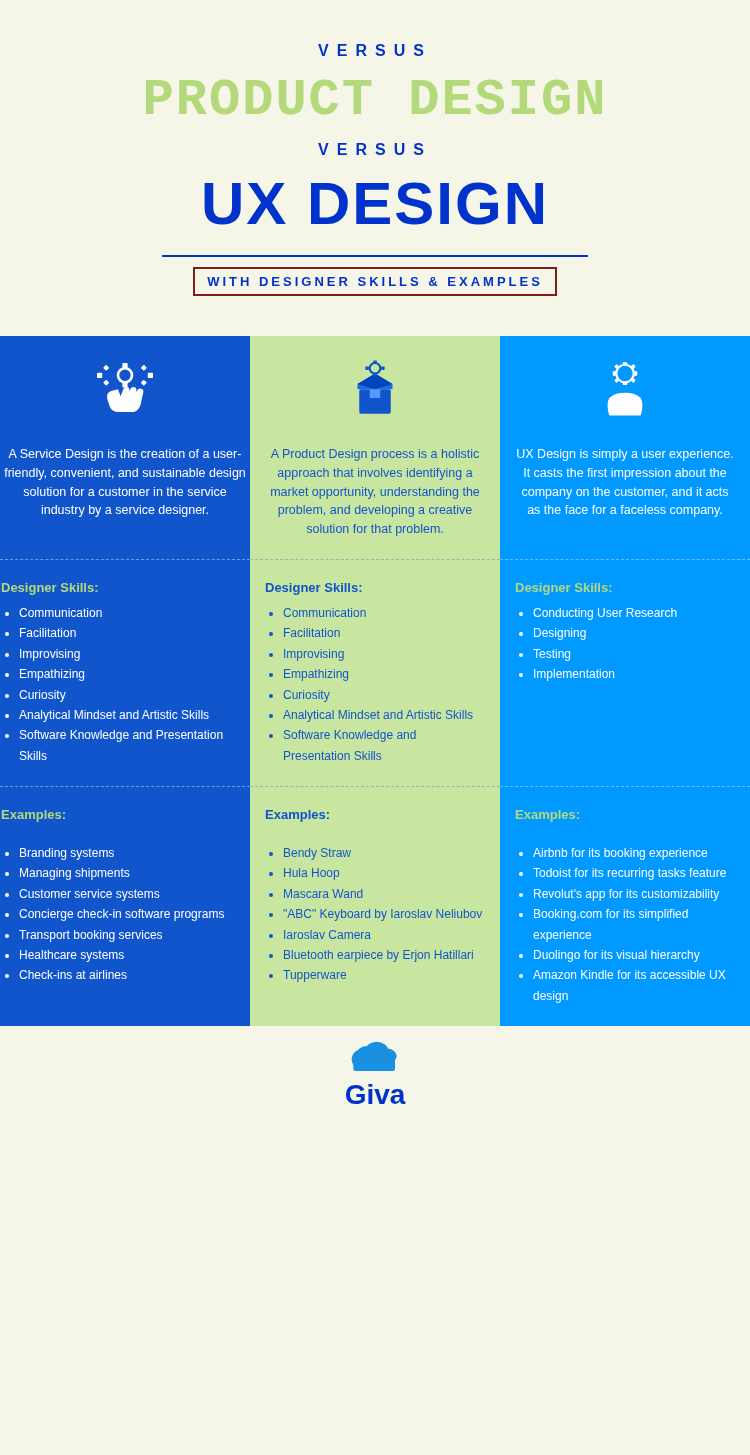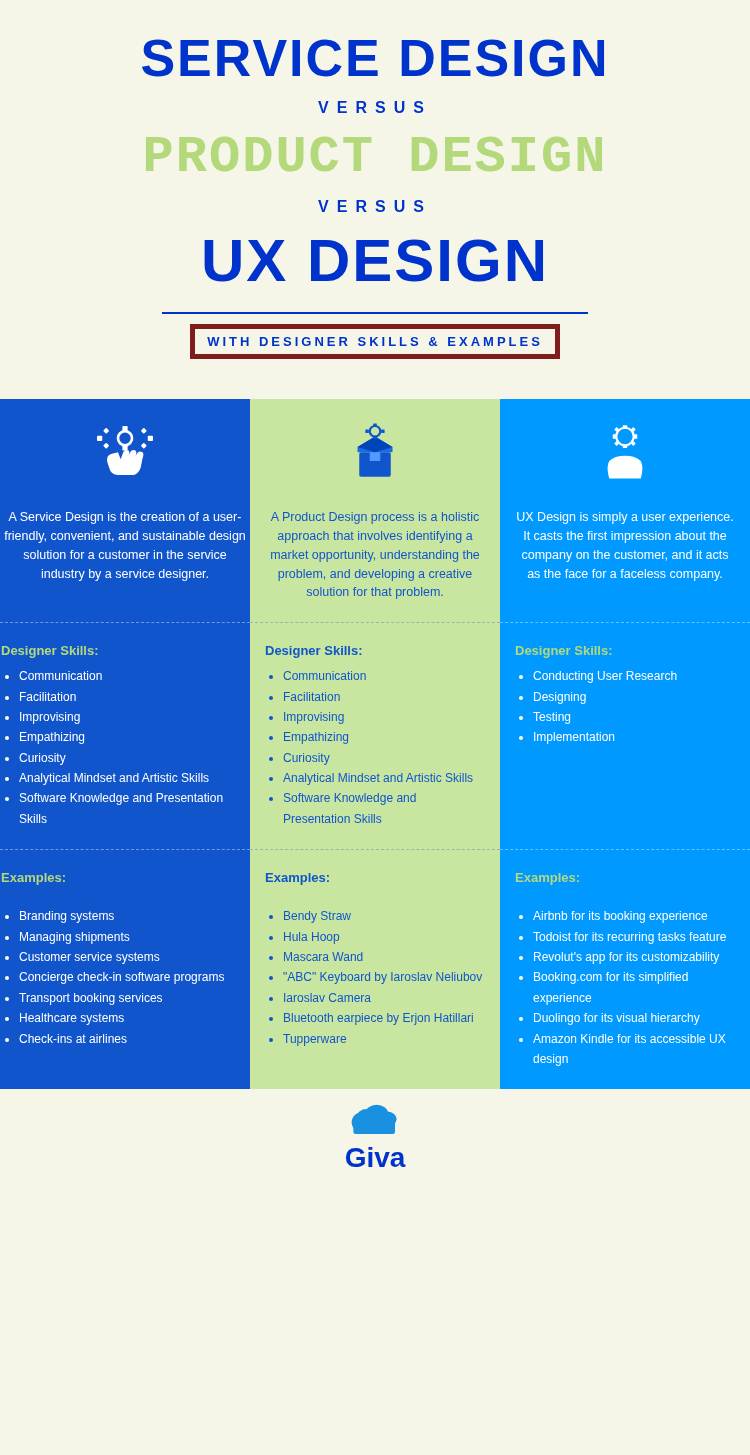--- a/index.html
+++ b/index.html
@@ -55,21 +55,21 @@
       width: 60%;
       margin: 18px auto 10px;
     }
     .subtitle {
       font-size: 13px;
       font-weight: 700;
       color: #0033cc;
       letter-spacing: 3px;
       text-transform: uppercase;
       margin-bottom: 20px;
-      border: 5px solid #7f1d1d;
+      border: 2px solid #7f1d1d;
       display: inline-block;
       padding: 5px 12px;
     }
 
     
     .col-blue {
       background-color: #1155cc;
       color: white;
       padding: 20px 1px;
     }
@@ -156,21 +156,20 @@
     }
     .cloud-icon {
       width: 50px;
       height: 35px;
     }
   </style>
 </head>
 <body>
 
 <div class="header">
-  <div class="header-title">SERVICE DESIGN</div>
   <div class="versus-text">VERSUS</div>
   <div class="header-title-green">PRODUCT DESIGN</div>
   <div class="versus-text">VERSUS</div>
   <div class="header-title-ux">UX DESIGN</div>
   <hr class="divider-line">
   <div class="subtitle">WITH DESIGNER SKILLS &amp; EXAMPLES</div>
 </div>
 
 <div class="row-icons">
 

